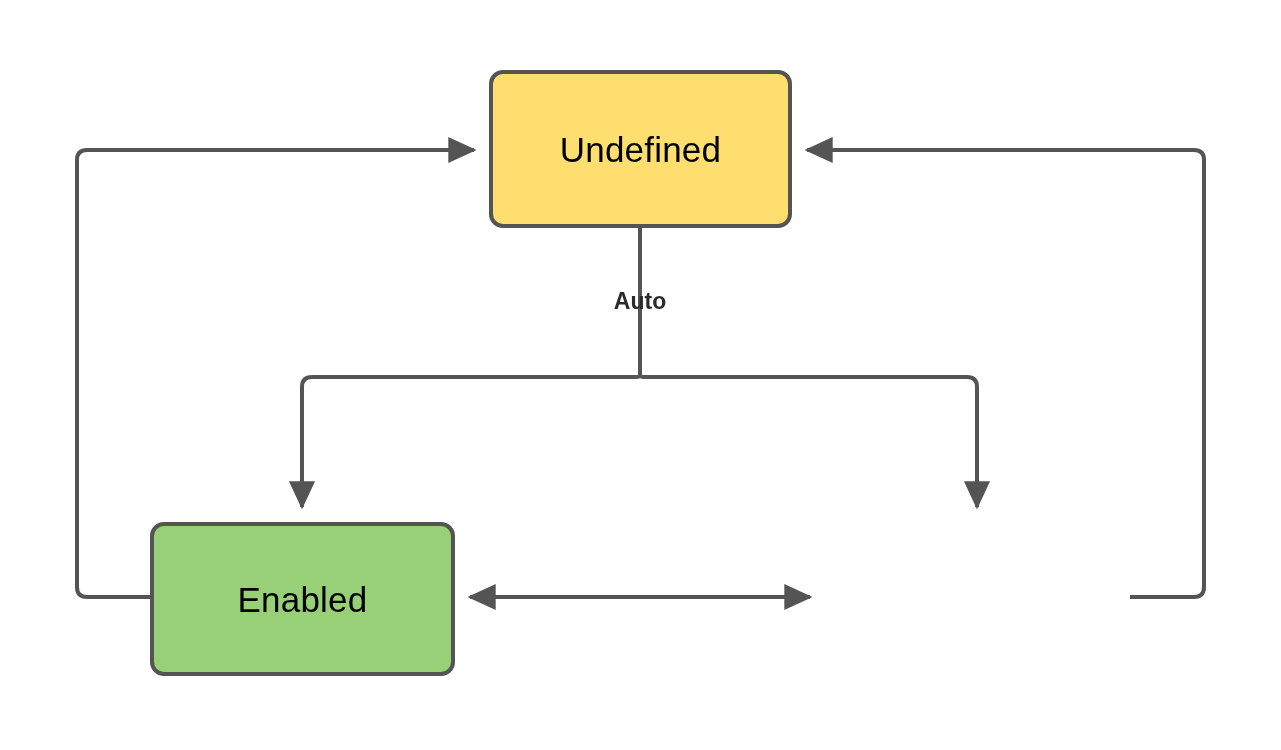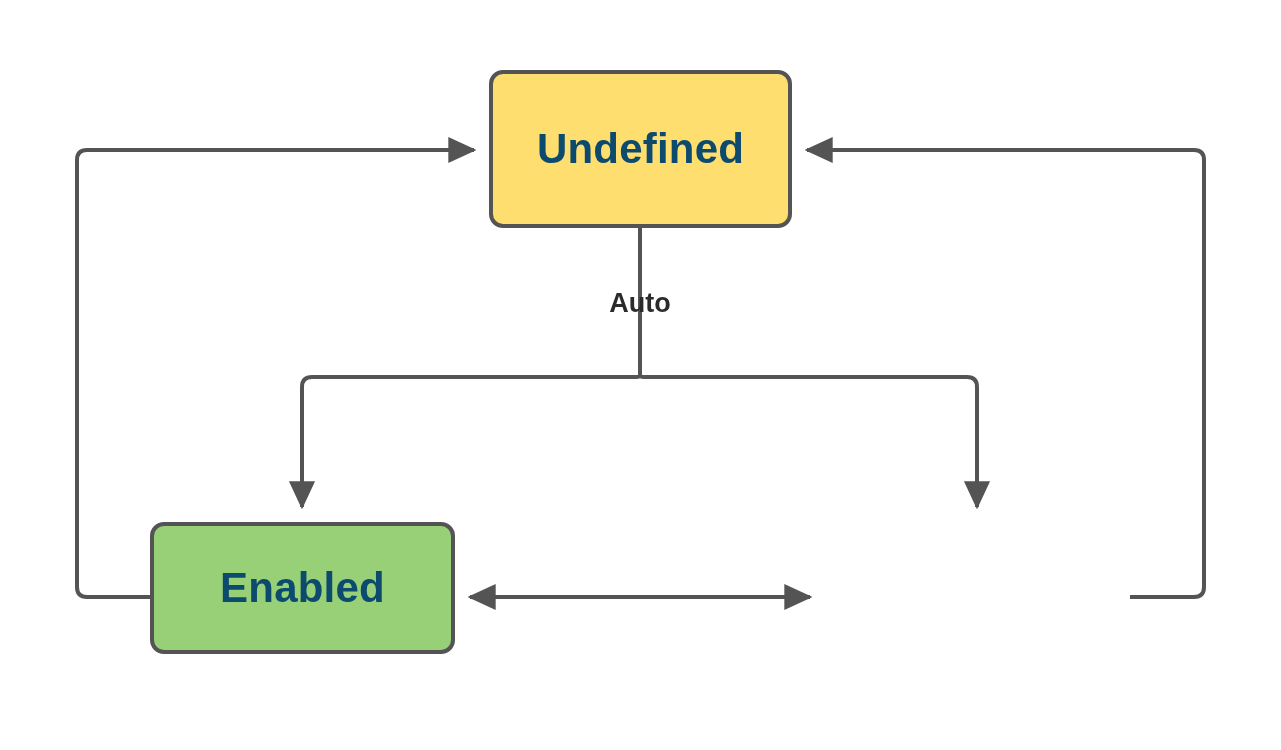--- a/index.html
+++ b/index.html
@@ -32,49 +32,49 @@
     box-sizing: border-box;
     border: 4px solid #545454;
     border-radius: 14px;
     display: flex;
     align-items: center;
     justify-content: center;
     z-index: 2;
   }
   .node-label {
     font-family: "Liberation Sans", sans-serif;
-    font-size: 42px;
-    font-weight: 700;
-    color: #0c4a6e;
+    font-size: 35px;
+    font-weight: 400;
+    color: #000000;
     letter-spacing: 0.2px;
     line-height: 1;
     white-space: nowrap;
   }
   #node-undefined {
     left: 489px;
     top: 70px;
     width: 303px;
     height: 158px;
   }
   #node-enabled {
     left: 150px;
     top: 522px;
     width: 305px;
-    height: 132px;
+    height: 154px;
   }
   #node-disabled {
     left: 825px;
     top: 522px;
     width: 305px;
     height: 154px;
   }
   .edge-label {
     position: absolute;
     font-family: "Liberation Sans", sans-serif;
-    font-size: 27px;
+    font-size: 23px;
     font-weight: bold;
     color: #2b2b2b;
     line-height: 1;
     white-space: nowrap;
     z-index: 3;
   }
   #edge-label-auto {
     left: 600px;
     top: 290px;
     width: 80px;

